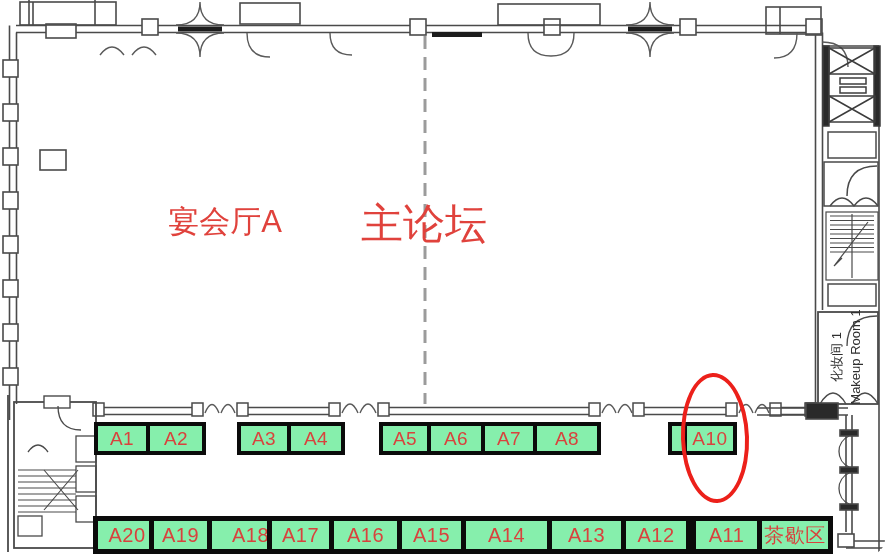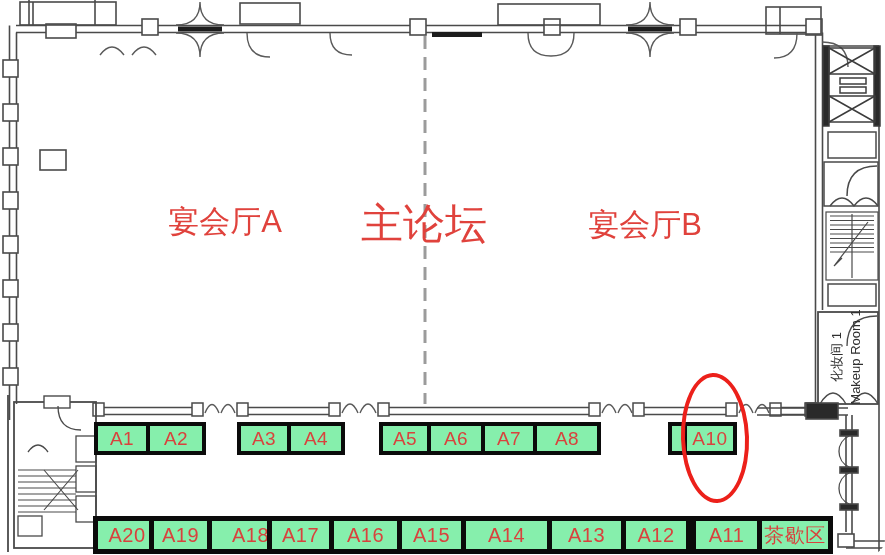--- a/index.html
+++ b/index.html
@@ -175,21 +175,20 @@
       <rect x="76" y="466" width="20" height="26" stroke-width="1.3"></rect>
       <rect x="76" y="496" width="20" height="26" stroke-width="1.3"></rect>
       <rect x="18" y="516" width="24" height="20" stroke-width="1.3"></rect>
     </g>
 
     <line x1="425" y1="36" x2="425" y2="404" stroke="#9b9b9b" stroke-width="3" stroke-dasharray="13 8"></line>
   </svg>
 
   <div class="hall-label" id="hall-a-label" style="left:225px;top:222px;">宴会厅A</div>
   <div class="hall-label" id="main-forum-label" style="left:424px;top:224px;">主论坛</div>
-  <div class="hall-label" id="hall-b-label" style="left:645px;top:225px;">宴会厅B</div>
 
   <div class="vlabel" style="left:837px;top:357px;">化妆间 1</div>
   <div class="vlabel" style="left:855px;top:357px;">Makeup Room 1</div>
 
   <div class="booth" style="left:94px;width:56px;">A1</div>
   <div class="booth" style="left:146px;width:60px;">A2</div>
   <div class="booth" style="left:237px;width:54px;">A3</div>
   <div class="booth" style="left:287px;width:58px;">A4</div>
   <div class="booth" style="left:379px;width:52px;">A5</div>
   <div class="booth" style="left:427px;width:58px;">A6</div>

